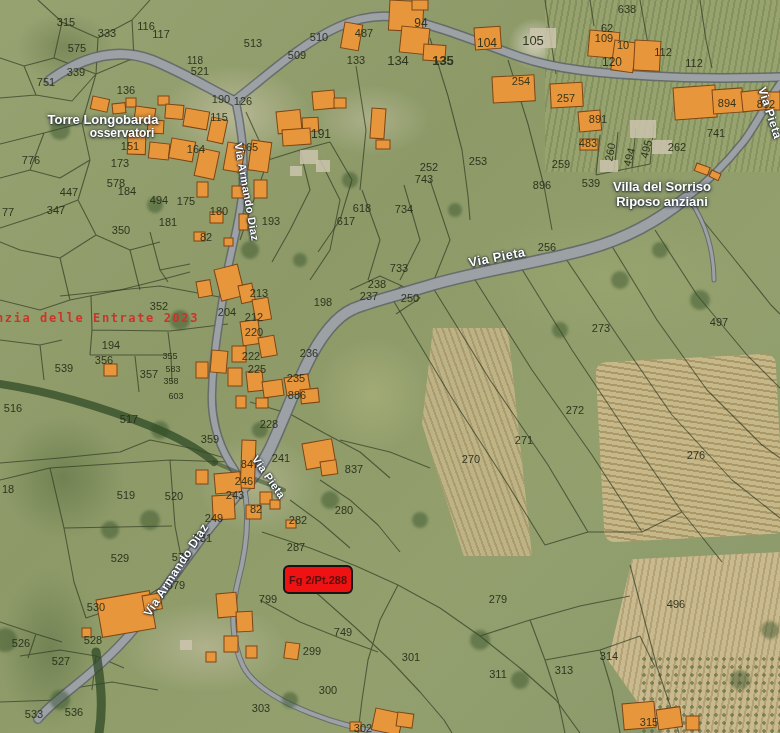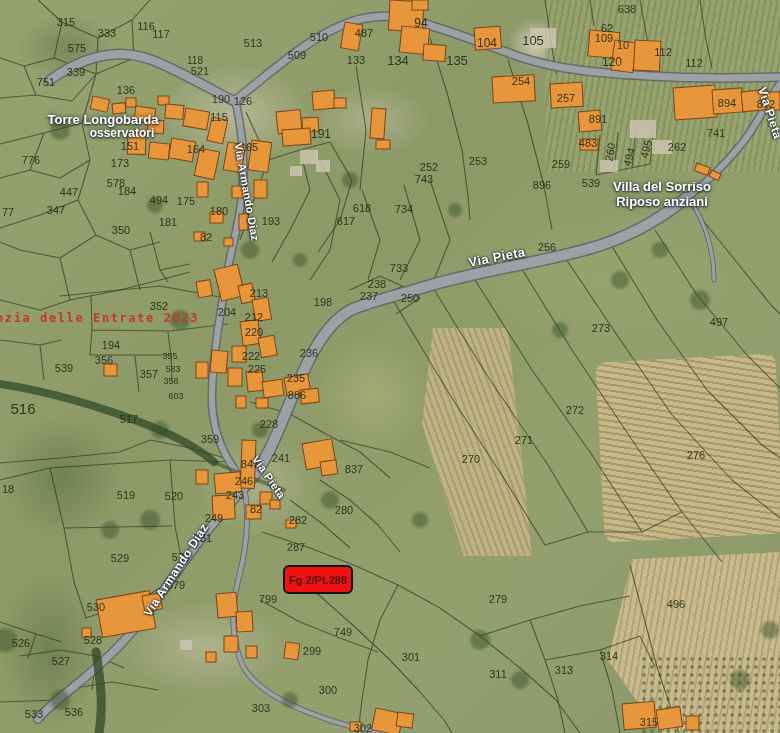--- a/index.html
+++ b/index.html
@@ -255,21 +255,21 @@
       <span class="parcel-num" style="left: 121px; top: 230px; font-size: 11px; transform: translate(-50%, -50%) rotate(0deg);">350</span>
       <span class="parcel-num" style="left: 271px; top: 221px; font-size: 11px; transform: translate(-50%, -50%) rotate(0deg);">193</span>
       <span class="parcel-num" style="left: 206px; top: 237px; font-size: 11px; transform: translate(-50%, -50%) rotate(0deg);">82</span>
       <span class="parcel-num" style="left: 319px; top: 37px; font-size: 11px; transform: translate(-50%, -50%) rotate(0deg);">510</span>
       <span class="parcel-num" style="left: 364px; top: 33px; font-size: 11px; transform: translate(-50%, -50%) rotate(0deg);">487</span>
       <span class="parcel-num" style="left: 297px; top: 55px; font-size: 11px; transform: translate(-50%, -50%) rotate(0deg);">509</span>
       <span class="parcel-num" style="left: 421px; top: 23px; font-size: 12px; transform: translate(-50%, -50%) rotate(0deg);">94</span>
       <span class="parcel-num" style="left: 487px; top: 43px; font-size: 12px; transform: translate(-50%, -50%) rotate(0deg);">104</span>
       <span class="parcel-num" style="left: 356px; top: 60px; font-size: 11px; transform: translate(-50%, -50%) rotate(0deg);">133</span>
       <span class="parcel-num" style="left: 398px; top: 60px; font-size: 13px; transform: translate(-50%, -50%) rotate(0deg);">134</span>
-      <span class="parcel-num" style="left: 457px; top: 60px; font-size: 13px; transform: translate(-50%, -50%) rotate(0deg);">135</span>
+      <span class="parcel-num" style="left: 443px; top: 60px; font-size: 13px; transform: translate(-50%, -50%) rotate(0deg); font-weight: bold;">135</span>
       <span class="parcel-num" style="left: 521px; top: 81px; font-size: 11px; transform: translate(-50%, -50%) rotate(0deg);">254</span>
       <span class="parcel-num" style="left: 321px; top: 134px; font-size: 12px; transform: translate(-50%, -50%) rotate(0deg);">191</span>
       <span class="parcel-num" style="left: 429px; top: 167px; font-size: 11px; transform: translate(-50%, -50%) rotate(0deg);">252</span>
       <span class="parcel-num" style="left: 424px; top: 179px; font-size: 11px; transform: translate(-50%, -50%) rotate(0deg);">743</span>
       <span class="parcel-num" style="left: 478px; top: 161px; font-size: 11px; transform: translate(-50%, -50%) rotate(0deg);">253</span>
       <span class="parcel-num" style="left: 533px; top: 40px; font-size: 13px; transform: translate(-50%, -50%) rotate(0deg);">105</span>
       <span class="parcel-num" style="left: 627px; top: 9px; font-size: 11px; transform: translate(-50%, -50%) rotate(0deg);">638</span>
       <span class="parcel-num" style="left: 607px; top: 28px; font-size: 11px; transform: translate(-50%, -50%) rotate(0deg);">62</span>
       <span class="parcel-num" style="left: 604px; top: 38px; font-size: 11px; transform: translate(-50%, -50%) rotate(0deg);">109</span>
       <span class="parcel-num" style="left: 623px; top: 45px; font-size: 11px; transform: translate(-50%, -50%) rotate(0deg);">10</span>
@@ -306,21 +306,21 @@
       <span class="parcel-num" style="left: 410px; top: 298px; font-size: 11px; transform: translate(-50%, -50%) rotate(0deg);">250</span>
       <span class="parcel-num" style="left: 159px; top: 306px; font-size: 11px; transform: translate(-50%, -50%) rotate(0deg);">352</span>
       <span class="parcel-num" style="left: 111px; top: 345px; font-size: 11px; transform: translate(-50%, -50%) rotate(0deg);">194</span>
       <span class="parcel-num" style="left: 104px; top: 360px; font-size: 11px; transform: translate(-50%, -50%) rotate(0deg);">356</span>
       <span class="parcel-num" style="left: 149px; top: 374px; font-size: 11px; transform: translate(-50%, -50%) rotate(0deg);">357</span>
       <span class="parcel-num" style="left: 170px; top: 356px; font-size: 9px; transform: translate(-50%, -50%) rotate(0deg);">355</span>
       <span class="parcel-num" style="left: 173px; top: 369px; font-size: 9px; transform: translate(-50%, -50%) rotate(0deg);">583</span>
       <span class="parcel-num" style="left: 171px; top: 381px; font-size: 9px; transform: translate(-50%, -50%) rotate(0deg);">358</span>
       <span class="parcel-num" style="left: 176px; top: 396px; font-size: 9px; transform: translate(-50%, -50%) rotate(0deg);">603</span>
       <span class="parcel-num" style="left: 64px; top: 368px; font-size: 11px; transform: translate(-50%, -50%) rotate(0deg);">539</span>
-      <span class="parcel-num" style="left: 13px; top: 408px; font-size: 15px; transform: translate(-50%, -50%) rotate(0deg); margin-left: 10px;">516</span>
+      <span class="parcel-num" style="left: 13px; top: 408px; font-size: 11px; transform: translate(-50%, -50%) rotate(0deg);">516</span>
       <span class="parcel-num" style="left: 129px; top: 419px; font-size: 11px; transform: translate(-50%, -50%) rotate(0deg);">517</span>
       <span class="parcel-num" style="left: 227px; top: 312px; font-size: 11px; transform: translate(-50%, -50%) rotate(0deg);">204</span>
       <span class="parcel-num" style="left: 259px; top: 293px; font-size: 11px; transform: translate(-50%, -50%) rotate(0deg);">213</span>
       <span class="parcel-num" style="left: 254px; top: 317px; font-size: 11px; transform: translate(-50%, -50%) rotate(0deg);">212</span>
       <span class="parcel-num" style="left: 254px; top: 332px; font-size: 11px; transform: translate(-50%, -50%) rotate(0deg);">220</span>
       <span class="parcel-num" style="left: 251px; top: 356px; font-size: 11px; transform: translate(-50%, -50%) rotate(0deg);">222</span>
       <span class="parcel-num" style="left: 257px; top: 369px; font-size: 11px; transform: translate(-50%, -50%) rotate(0deg);">225</span>
       <span class="parcel-num" style="left: 296px; top: 378px; font-size: 11px; transform: translate(-50%, -50%) rotate(0deg);">235</span>
       <span class="parcel-num" style="left: 309px; top: 353px; font-size: 11px; transform: translate(-50%, -50%) rotate(0deg);">236</span>
       <span class="parcel-num" style="left: 297px; top: 395px; font-size: 11px; transform: translate(-50%, -50%) rotate(0deg);">886</span>

